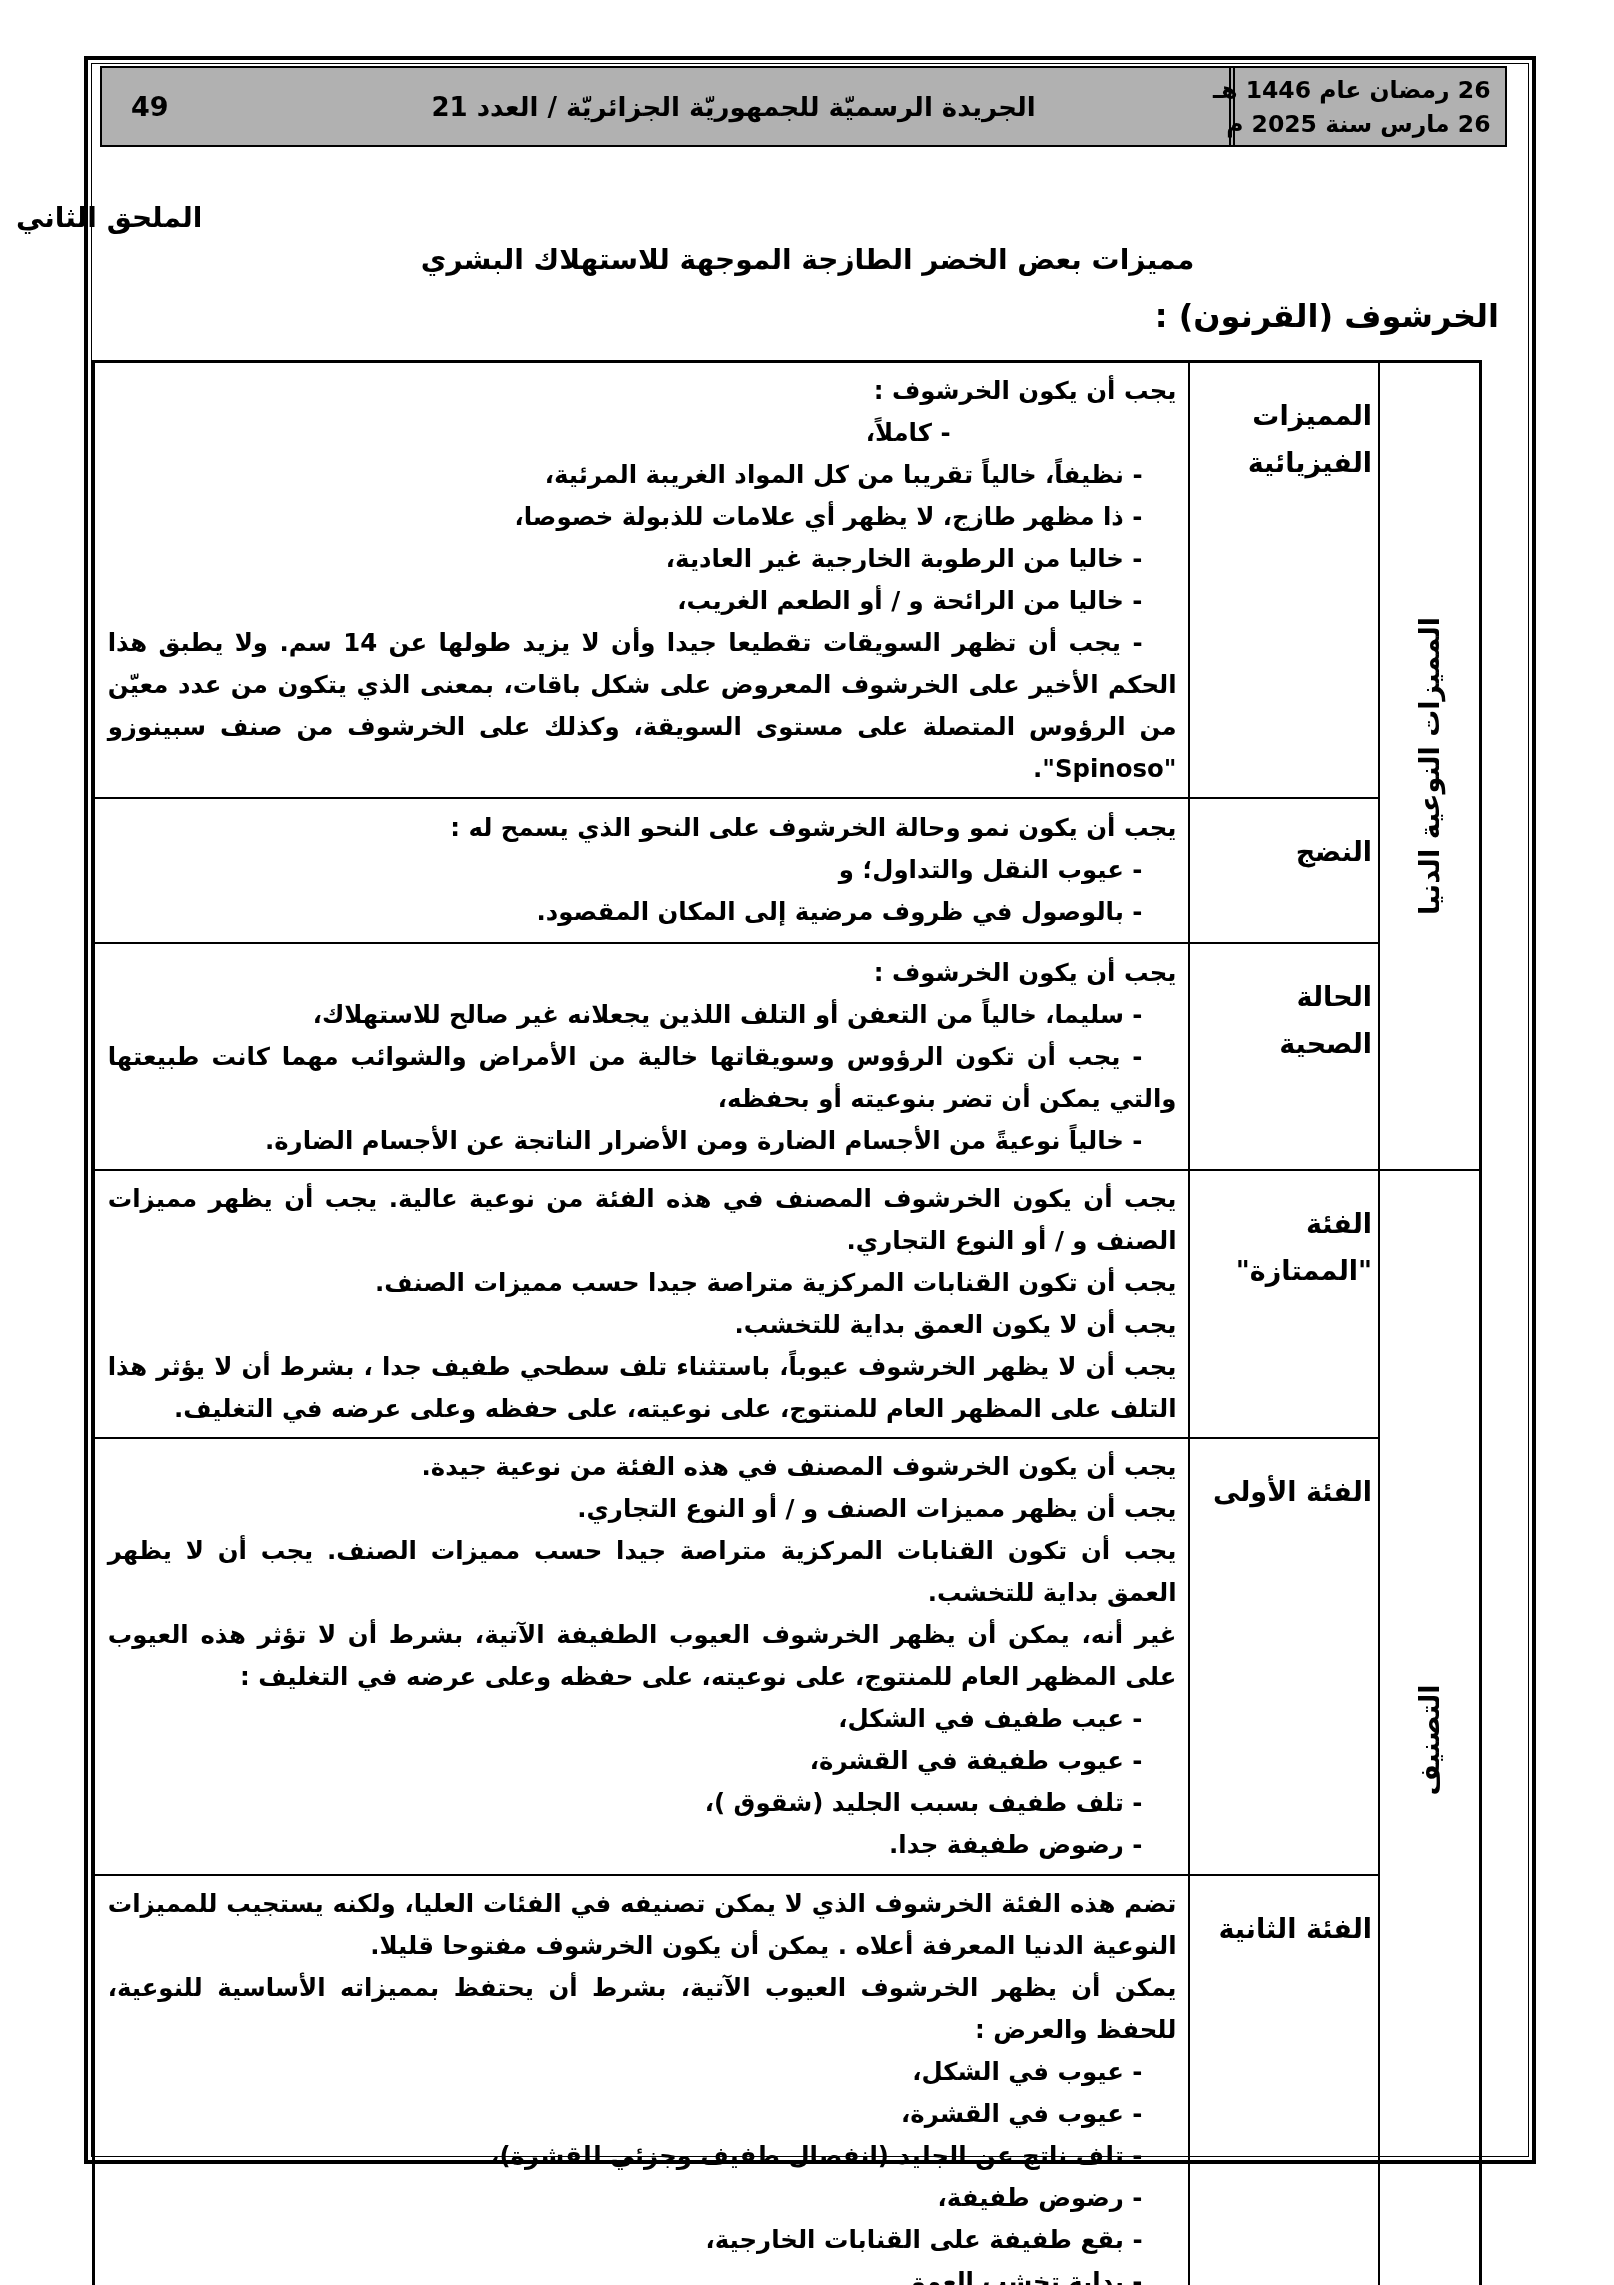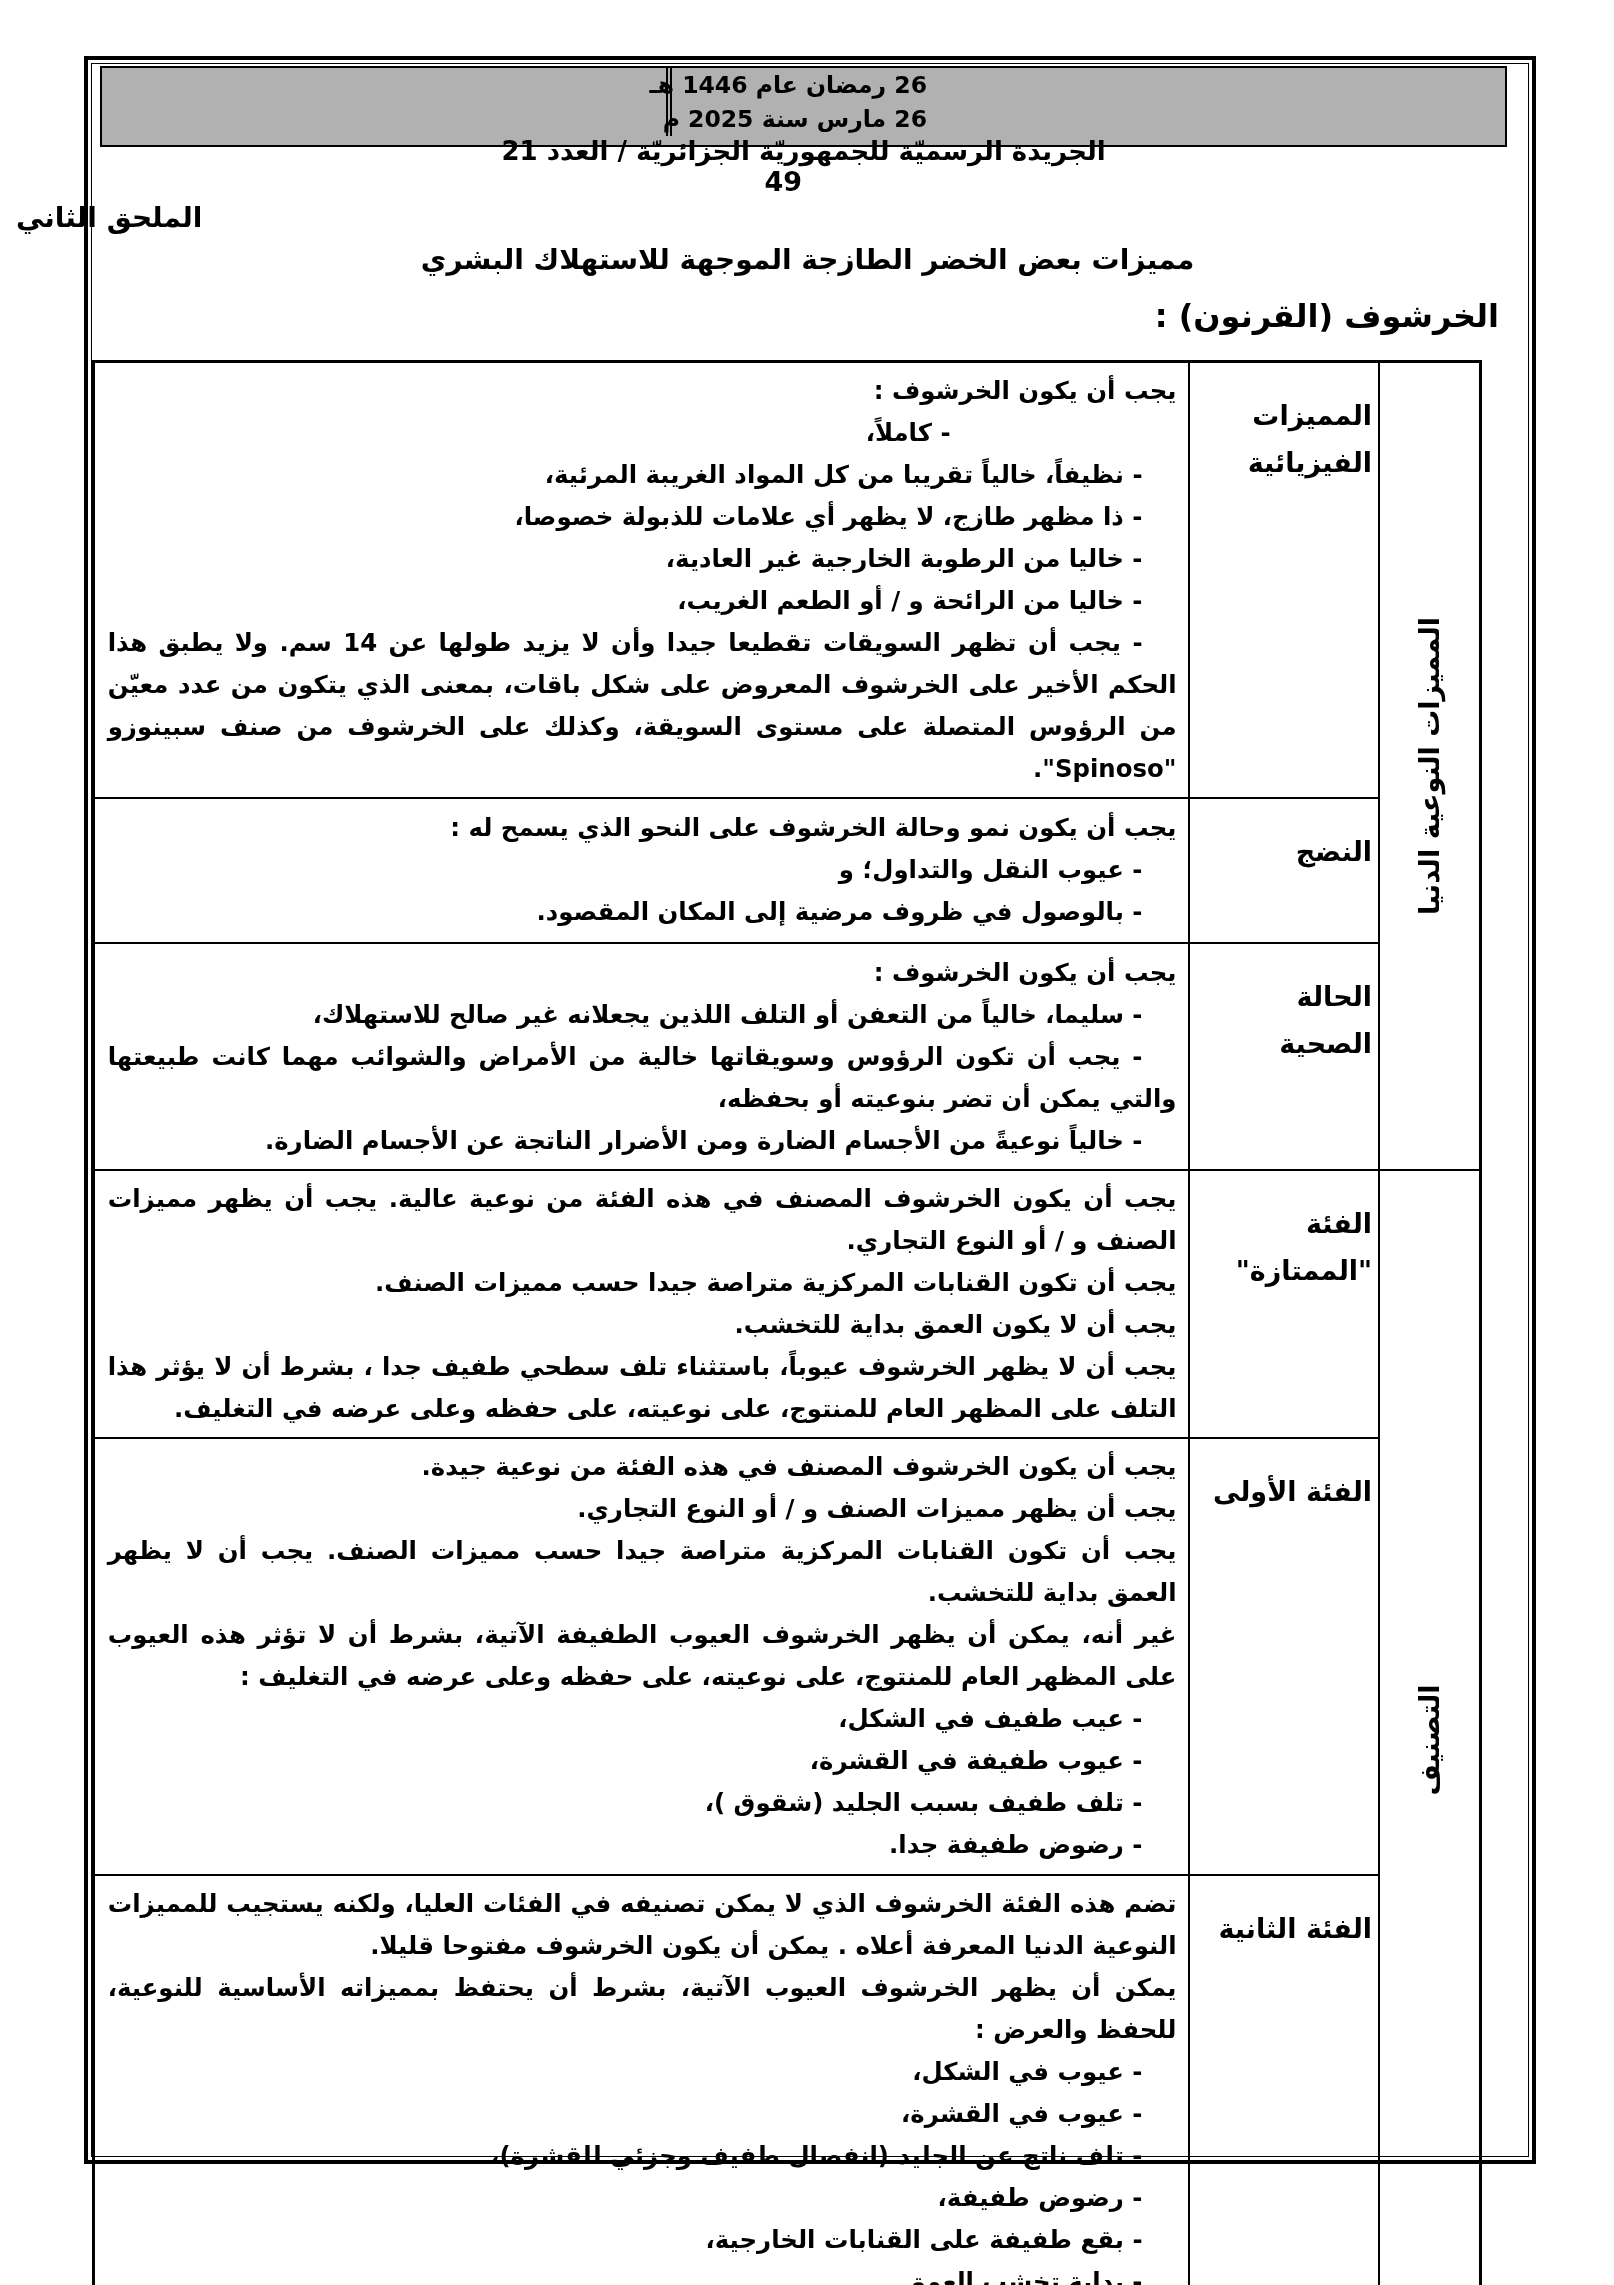--- a/index.html
+++ b/index.html
@@ -13,21 +13,21 @@
     position:absolute;left:84px;top:56px;width:1452px;height:2108px;
     box-sizing:border-box;border:4.5px solid #000;
   }
   .frame-inner{
     position:absolute;inset:2.7px;border:1.8px solid #000;
   }
   
   .header-bar{
     position:absolute;left:100px;top:66px;width:1407px;height:81px;
     box-sizing:border-box;border:2.7px solid #000;background:#b1b1b1;
-    display:flex;flex-direction:column;align-items:center;direction:rtl;
+    display:flex;flex-direction:row;align-items:center;direction:rtl;
   }
   .date-cell{
     width:276px;height:100%;box-sizing:border-box;
     border-left:6.3px double #000;
     display:flex;flex-direction:column;justify-content:center;
     padding:0 14.5px 0 5.4px;font-size:23.5px;line-height:34px;text-align:right;
     white-space:nowrap;
   }
   .journal-title-cell{
     flex:1;text-align:center;font-size:26px;

